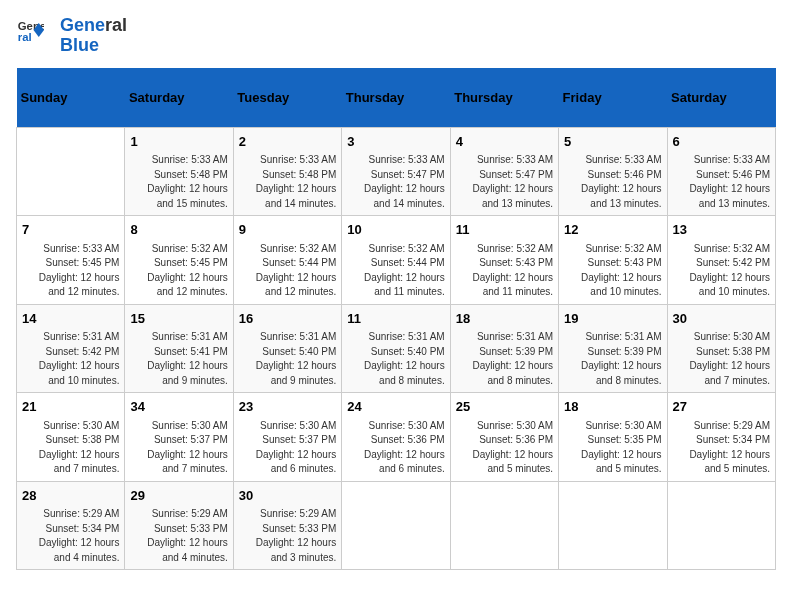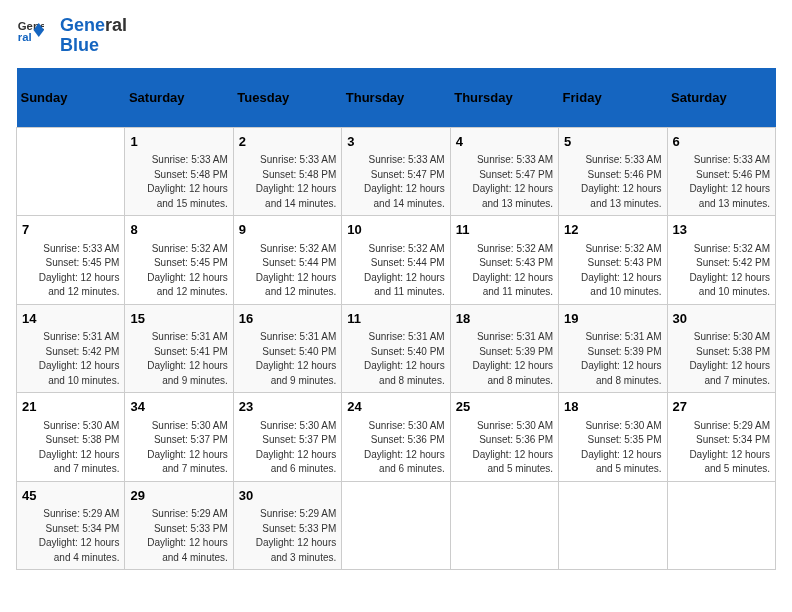--- a/index.html
+++ b/index.html
@@ -226,21 +226,21 @@
           <span class="day-num">18</span>
           <div class="cell-info">Sunrise: 5:30 AM<br>Sunset: 5:35 PM<br>Daylight: 12 hours<br>and 5 minutes.</div>
         </td>
         <td>
           <span class="day-num">27</span>
           <div class="cell-info">Sunrise: 5:29 AM<br>Sunset: 5:34 PM<br>Daylight: 12 hours<br>and 5 minutes.</div>
         </td>
       </tr>
       <tr>
         <td>
-          <span class="day-num">45</span>
+          <span class="day-num">28</span>
           <div class="cell-info">Sunrise: 5:29 AM<br>Sunset: 5:34 PM<br>Daylight: 12 hours<br>and 4 minutes.</div>
         </td>
         <td>
           <span class="day-num">29</span>
           <div class="cell-info">Sunrise: 5:29 AM<br>Sunset: 5:33 PM<br>Daylight: 12 hours<br>and 4 minutes.</div>
         </td>
         <td>
           <span class="day-num">30</span>
           <div class="cell-info">Sunrise: 5:29 AM<br>Sunset: 5:33 PM<br>Daylight: 12 hours<br>and 3 minutes.</div>
         </td>

